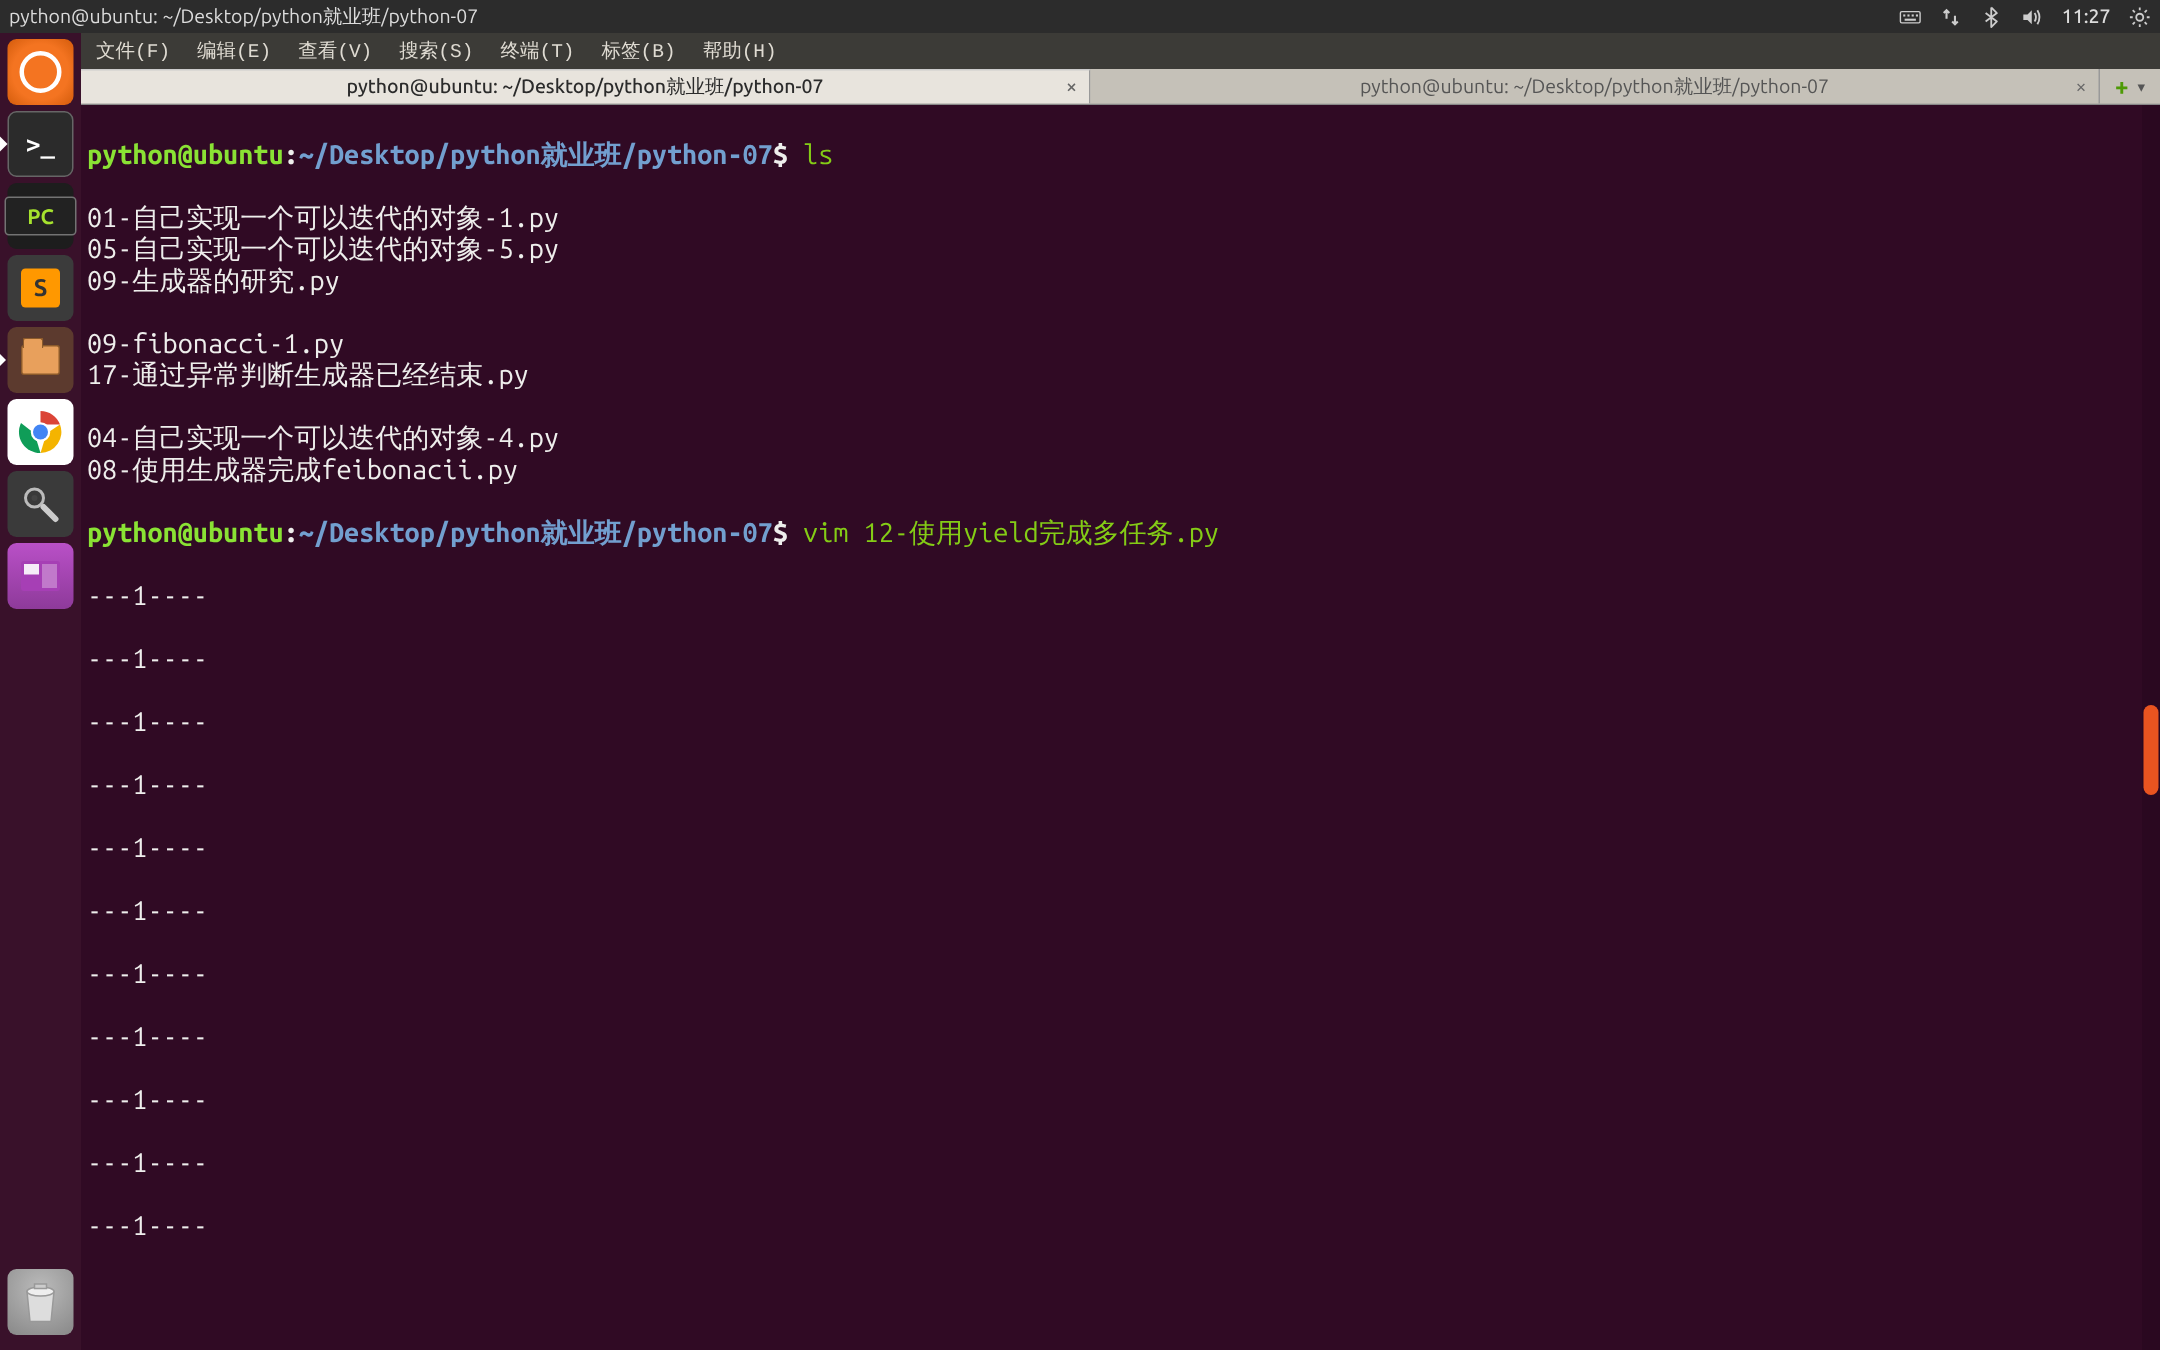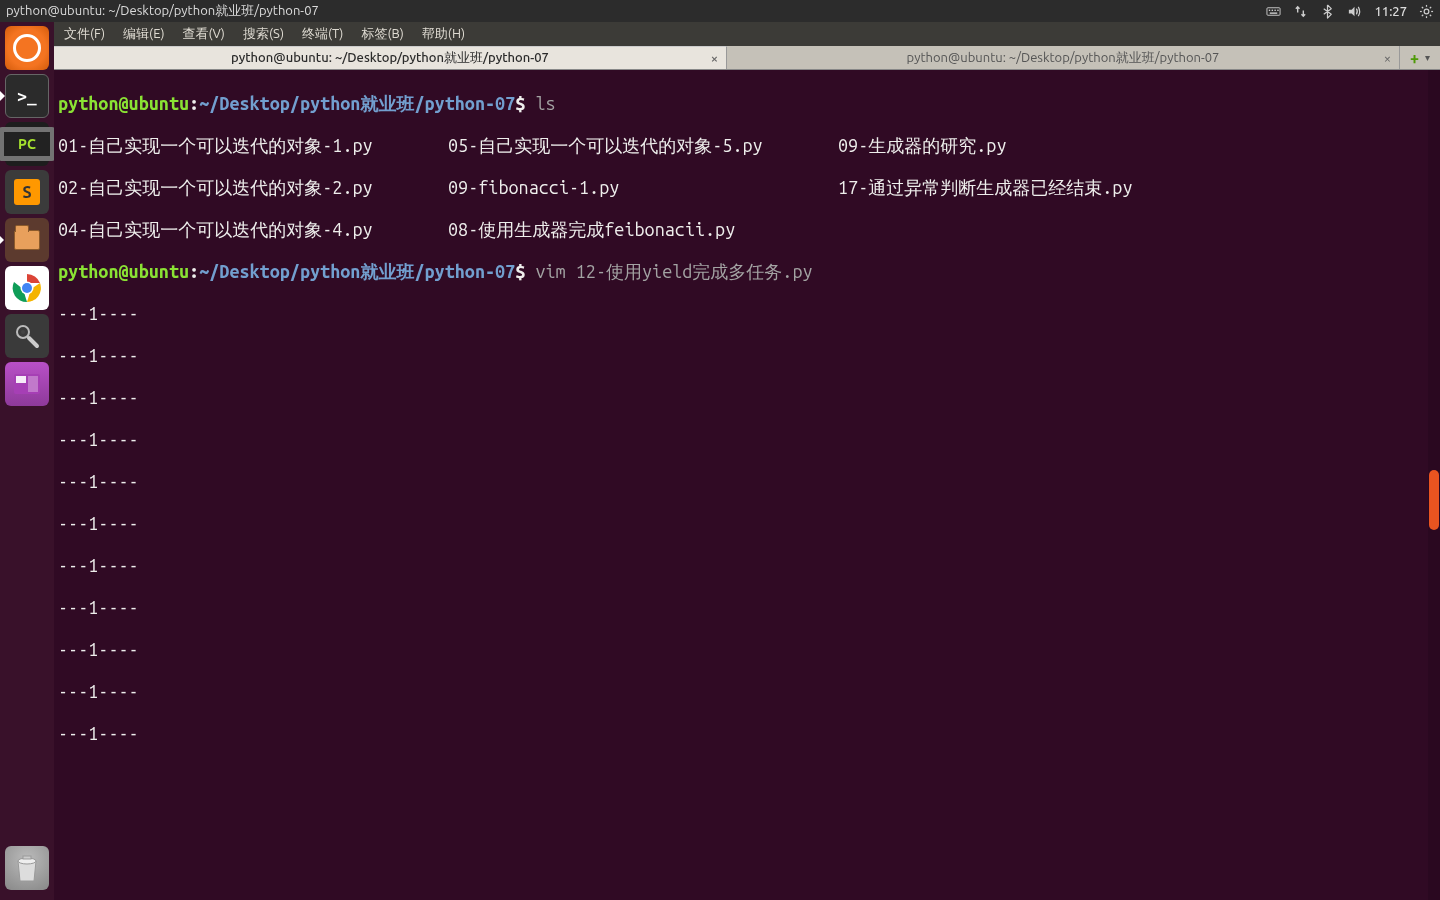--- a/index.html
+++ b/index.html
@@ -30,42 +30,42 @@
     width: 44px; height: 44px; border-radius: 6px;
     display: flex; align-items: center; justify-content: center;
     background: #3a3a3a; color: #eee; font-size: 11px; font-weight: bold;
     position: relative;
   }
   .launcher .app.ubuntu { background: radial-gradient(circle at 50% 50%, #f47421 60%, #d25b0b 100%); }
   .launcher .app.ubuntu::after { content:""; width:22px; height:22px; border:3px solid #fff; border-radius:50%; position:absolute; }
   .launcher .app.terminal { background: #2b2b2b; border: 1px solid #666; }
   .launcher .app.terminal span { font-family: monospace; color:#fff; font-size:16px; }
   .launcher .app.pycharm { background: #1d1d1d; }
-  .launcher .app.pycharm span { color:#a6e22e; font-size:14px; font-weight:bold; border:5px solid #737373; padding:4px 14px; border-radius:3px; background:#222; }
+  .launcher .app.pycharm span { color:#a6e22e; font-size:14px; font-weight:bold; border:1px solid #737373; padding:4px 14px; border-radius:3px; background:#222; }
   .launcher .app.sublime { background: #3b3b3b; }
   .launcher .app.sublime span { background:#ff9800; color:#333; width:26px; height:26px; border-radius:3px; display:flex; align-items:center; justify-content:center; font-size:16px; }
   .launcher .app.files { background: #5c3a2e; }
   .launcher .app.files span { width:26px; height:20px; background:#e8a05c; border-radius:2px; border:1px solid #8b5a2b; display:block; position:relative; }
   .launcher .app.files span::before { content:""; position:absolute; top:-6px; left:0; width:12px; height:6px; background:#e8a05c; border-radius:2px 2px 0 0; border:1px solid #8b5a2b; border-bottom:none;}
   .launcher .app.chrome { background: #fff; }
   .launcher .app.settings { background: #3a3a3a; }
   .launcher .app.other { background: linear-gradient(#b950c7,#8e3a9a); }
   .launcher .trash-wrap { margin-top: auto; margin-bottom: 10px; }
   .launcher .app.trash { background: radial-gradient(circle at 50% 30%, #bbb, #888); }
 
   .launcher .app.active::before {
     content:""; position:absolute; left:-6px; top:50%; transform:translateY(-50%);
     width:0; height:0; border-top:5px solid transparent; border-bottom:5px solid transparent; border-left:5px solid #fff;
   }
 
   
   .menu-bar {
     position: absolute; top: 22px; left: 54px; right: 0; height: 24px;
     background: #3c3b37; color: #dfdbd2; display: flex; align-items: center;
-    padding: 0 6px; gap: 10px; font-size: 13px;
+    padding: 0 6px; gap: 10px; font-size: 13px; font-family: Liberation Mono, monospace;
   }
   .menu-bar .menu-item { padding: 2px 4px; cursor: default; }
 
   
   .window {
     position: absolute; top: 46px; left: 54px; right: 0; bottom: 0;
     display: flex; flex-direction: column;
   }
 
   
@@ -99,24 +99,24 @@
   .term {
     flex: 1 1 auto; background: #300a24; color: #eeeeec;
     font-family: "Ubuntu Mono","DejaVu Sans Mono","Consolas",monospace;
     font-size: 18px; line-height: 21px; padding: 2px 4px 4px 4px;
     overflow: hidden; white-space: pre; position:relative;
   }
   .term .user { color: #8ae234; font-weight: bold; text-align: right; }
   .term .path { color: #729fcf; font-weight: bold; }
   .term .pathcjk { color: #729fcf; font-weight: bold; }
   .term .dollar { color: #eeeeec; font-weight: bold; }
-  .term .cmd { color: #a3a3a3; }
+  .term .cmd { color: #84cc16; }
   .term .ls { color: #eeeeec; }
   .term .row { display:block; }
-  .term .cols { display:flex; }
+  .term .cols { display:flex;flex-direction:column; }
   .term .col1 { width: 390px; }
   .term .col2 { width: 390px; }
   .term .col3 { }
   .term-scrollbar {
     position:absolute; right:0; top:0; bottom:0; width:12px; background:#2a0820;
   }
   .term-scrollbar .thumb {
     position:absolute; right:1px; left:1px; top:400px; height:60px;
     background:#e95420; border-radius:5px;
   }
@@ -247,21 +247,21 @@
     </div>
     <div class="tab-actions">
       <span class="plus">+</span>
       <span class="down">▾</span>
     </div>
   </div>
 
   <div class="term">
 <span class="row"><span class="user">python@ubuntu</span><span class="dollar">:</span><span class="path">~/Desktop/python</span><span class="pathcjk">就业班</span><span class="path">/python-07</span><span class="dollar">$</span><span class="cmd"> ls</span></span>
 <span class="row cols"><span class="ls col1">01-自己实现一个可以迭代的对象-1.py</span><span class="ls col2">05-自己实现一个可以迭代的对象-5.py</span><span class="ls col3">09-生成器的研究.py</span></span>
-<span class="row cols"><span class="ls col1">02-自己实现一个可以迭代的对象-2.py</span><span class="ls col2">09-fibonacci-1.py</span><span class="ls col3">17-通过异常判断生成器已经结束.py</span></span>
+<span class="row cols"><span class="ls col2">09-fibonacci-1.py</span><span class="ls col3">17-通过异常判断生成器已经结束.py</span></span>
 <span class="row cols"><span class="ls col1">04-自己实现一个可以迭代的对象-4.py</span><span class="ls col2">08-使用生成器完成feibonacii.py</span><span class="ls col3"></span></span>
 <span class="row"><span class="user">python@ubuntu</span><span class="dollar">:</span><span class="path">~/Desktop/python</span><span class="pathcjk">就业班</span><span class="path">/python-07</span><span class="dollar">$</span><span class="cmd"> vim 12-使用yield完成多任务.py</span></span>
 <span class="row">---1----</span>
 <span class="row">---1----</span>
 <span class="row">---1----</span>
 <span class="row">---1----</span>
 <span class="row">---1----</span>
 <span class="row">---1----</span>
 <span class="row">---1----</span>
 <span class="row">---1----</span>

